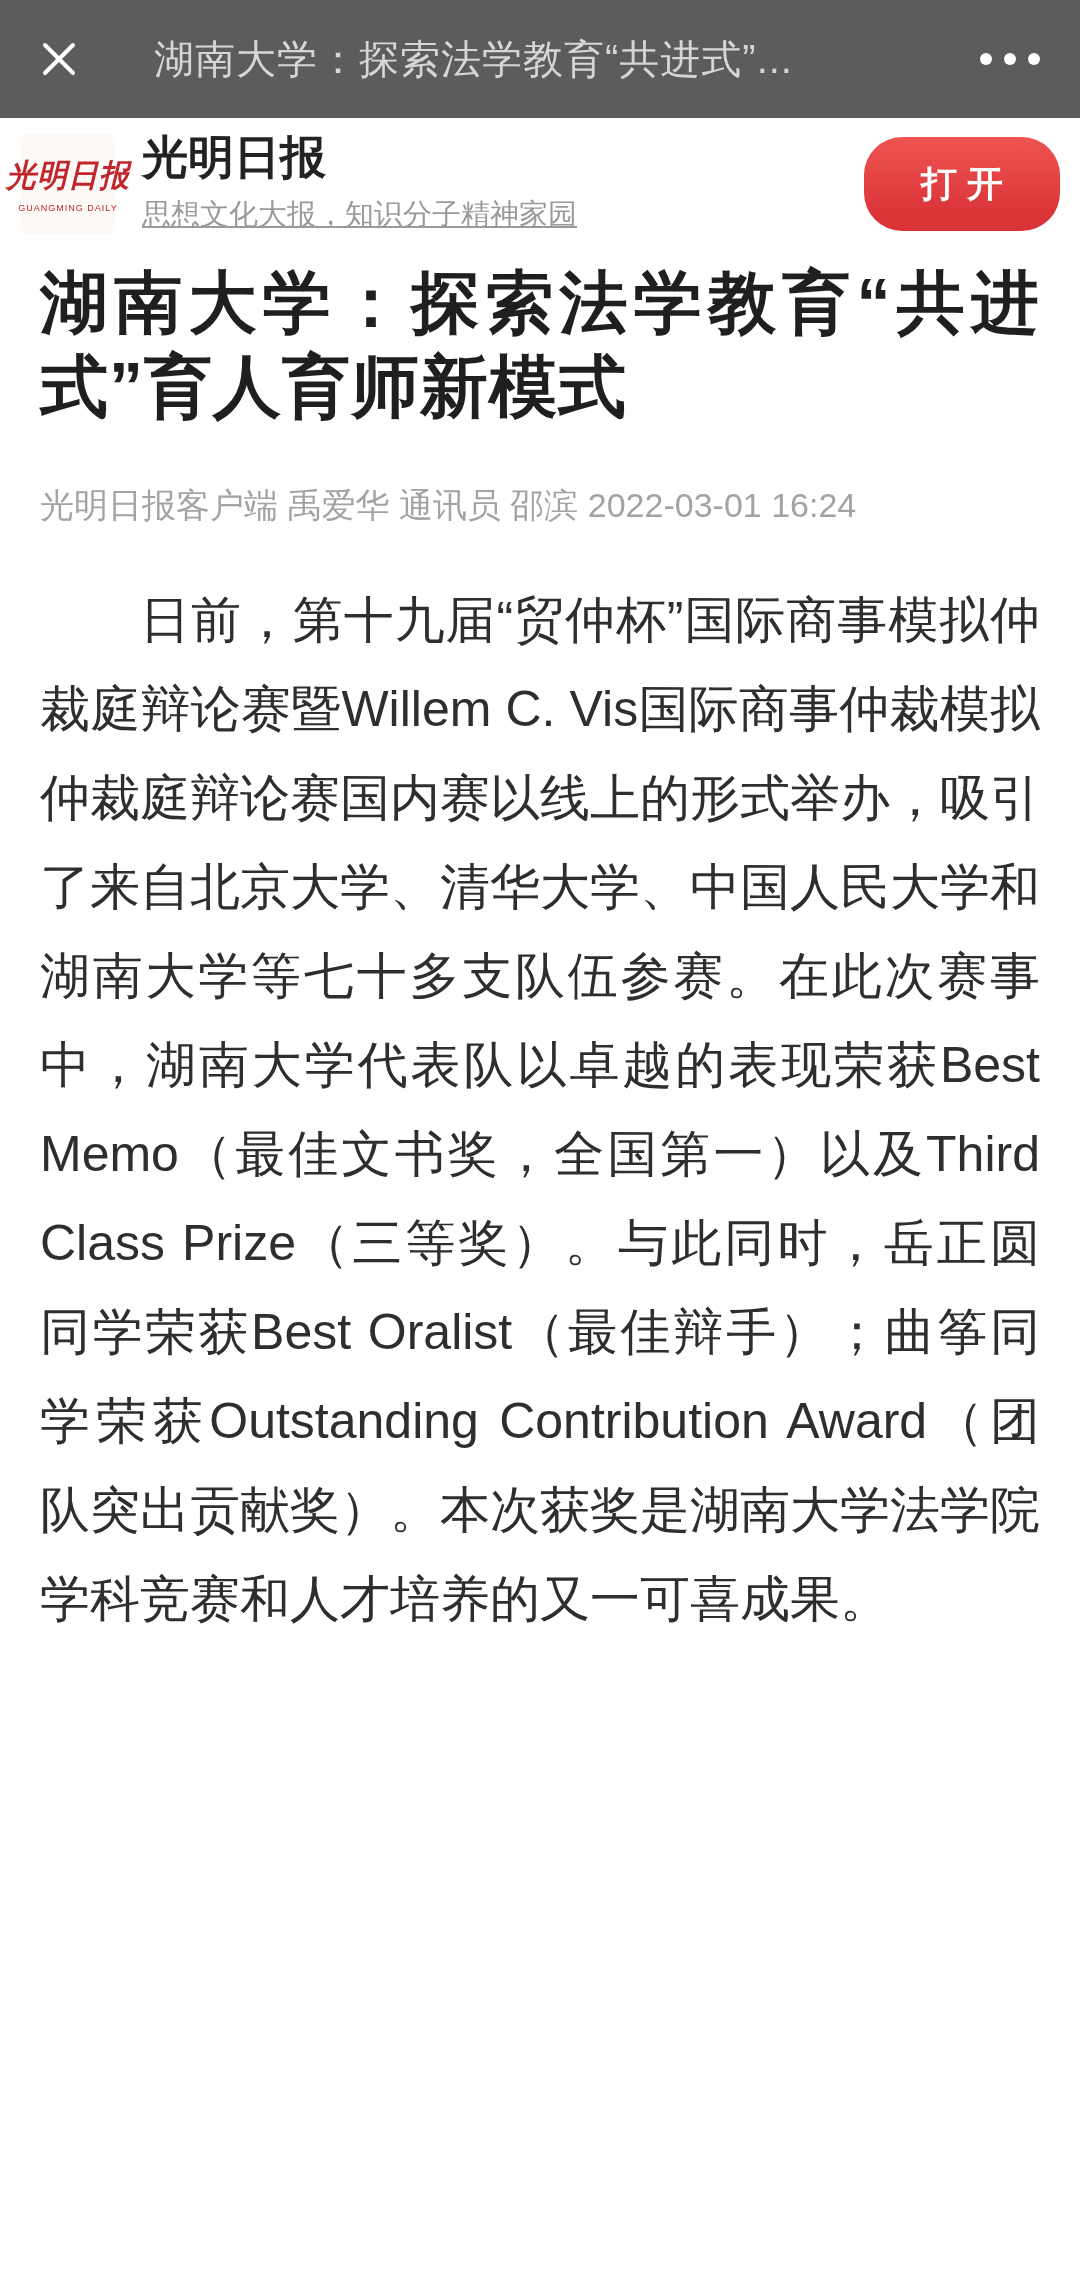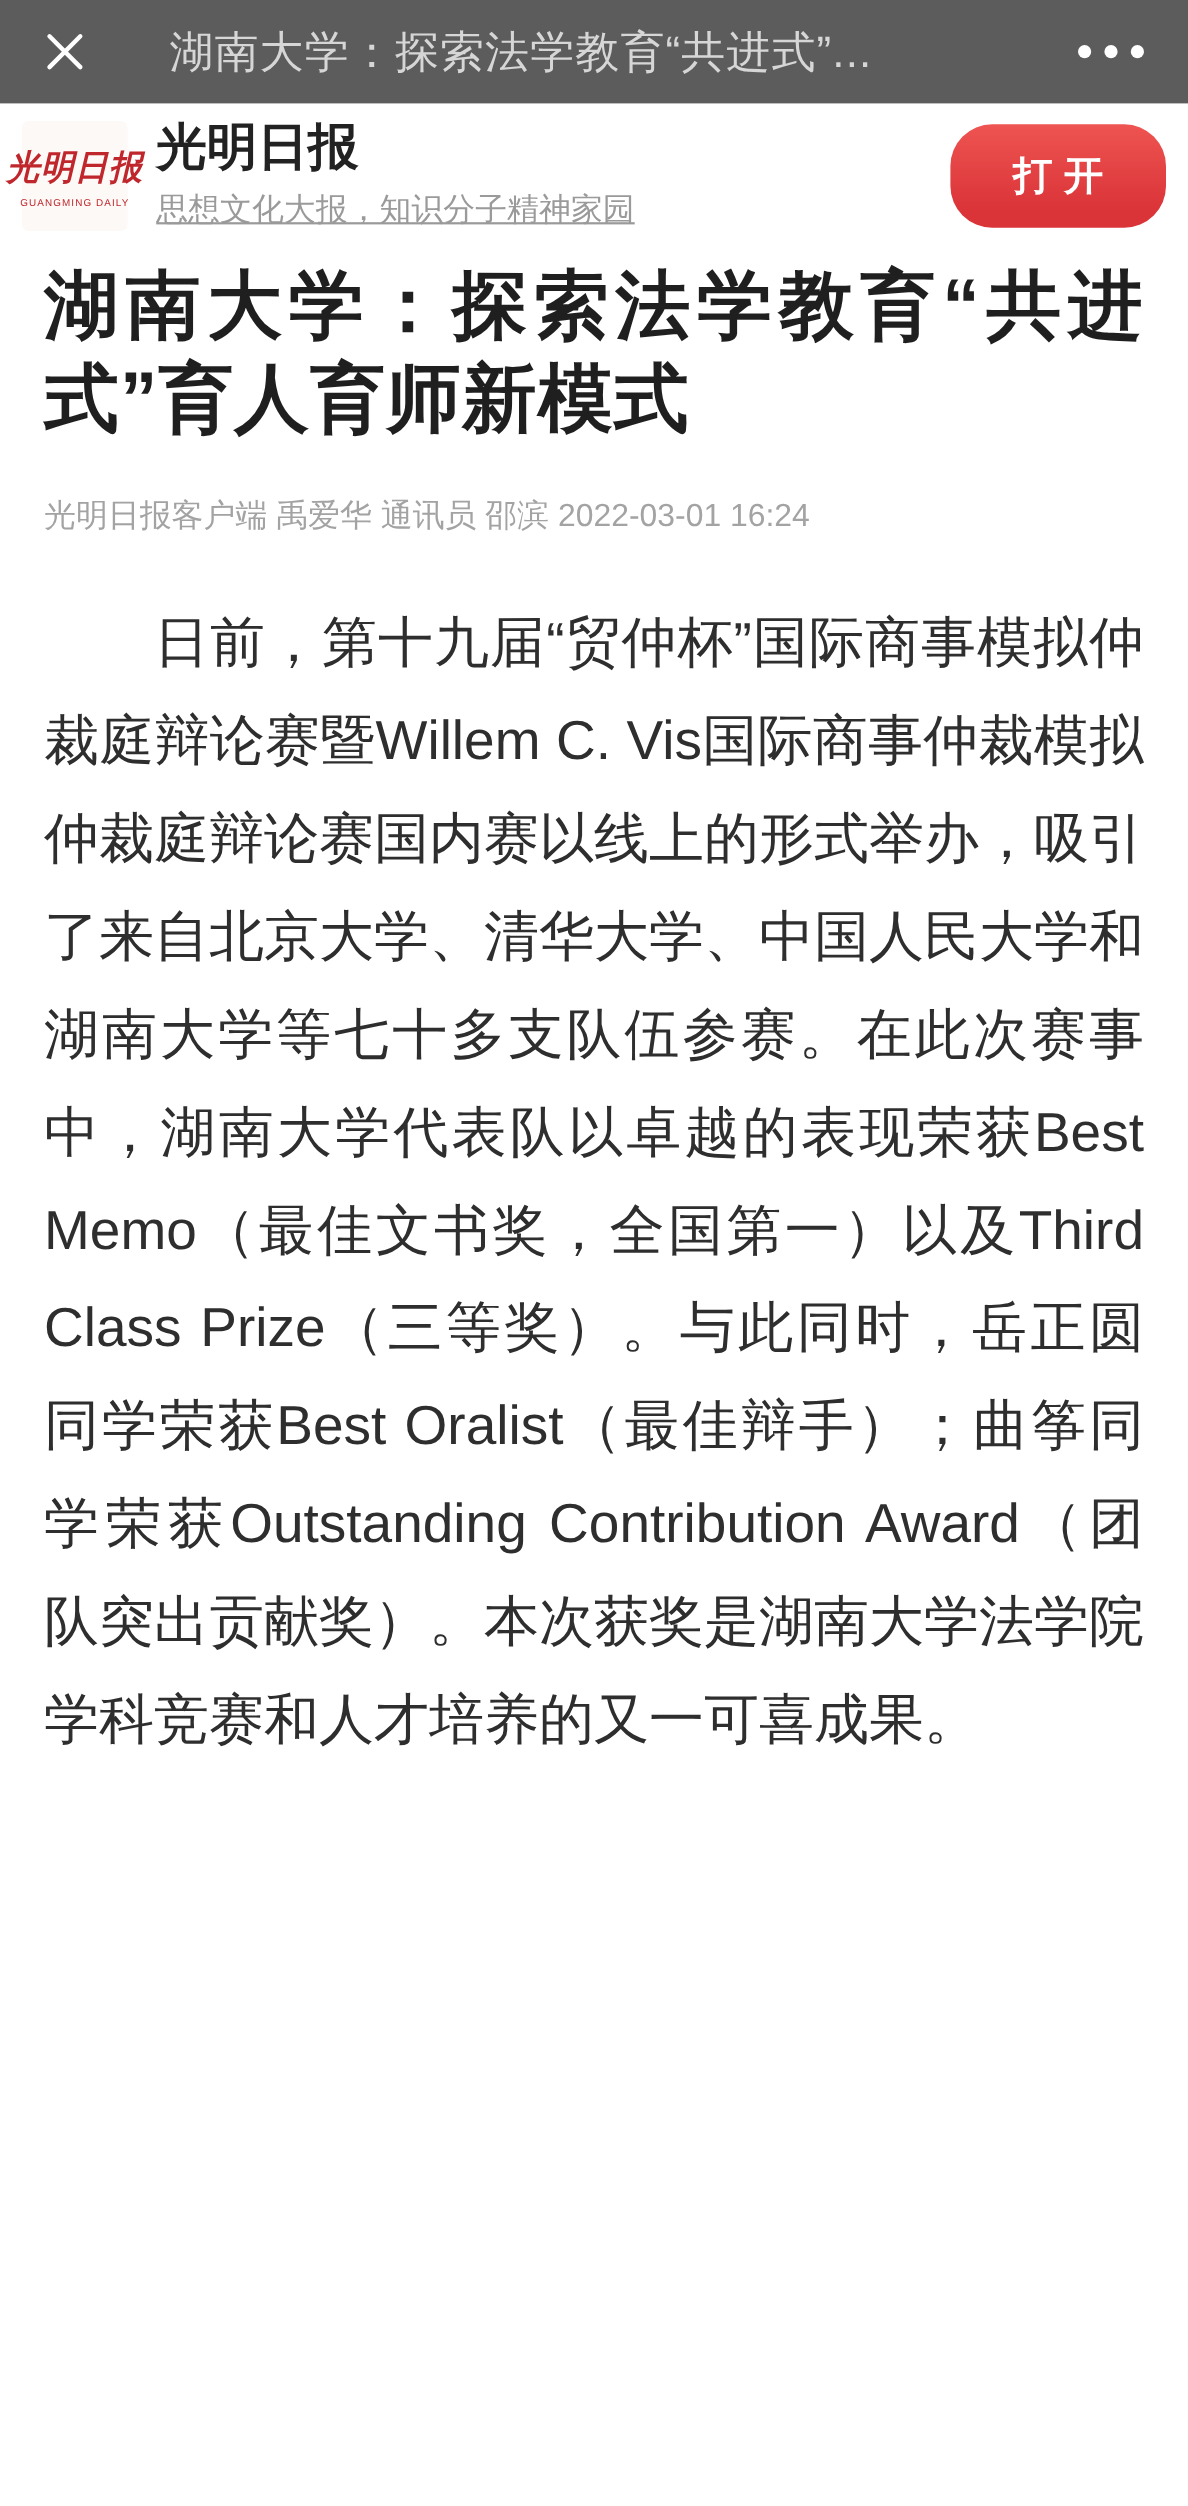--- a/index.html
+++ b/index.html
@@ -16,21 +16,21 @@
   * { margin: 0; padding: 0; box-sizing: border-box; }
   html, body {
     width: 1080px; height: 2278px;
     overflow: hidden;
     background: #ffffff;
     font-family: "Liberation Sans", "DejaVu Sans", sans-serif;
   }
 
   
   .topbar {
-    height: 94px;
+    height: 118px;
     background: var(--topbar-bg);
     display: flex;
     align-items: center;
     padding: 0 36px;
     position: relative;
   }
   .close-btn {
     width: 46px; height: 46px;
     display: flex; align-items: center; justify-content: center;
     cursor: pointer;
@@ -130,22 +130,22 @@
   .article-title {
     margin-top: 10px;
     font-size: 68px;
     line-height: 84px;
     font-weight: 600;
     color: var(--title-color);
     text-align: justify;
     letter-spacing: 1px;
   }
   .byline {
-    margin-top: 40px;
-    font-size: 29px;
+    margin-top: 52px;
+    font-size: 34px;
     line-height: 50px;
     color: var(--byline-color);
     white-space: nowrap;
     overflow: hidden;
   }
   .article p {
     font-size: 50px;
     line-height: 89px;
     color: var(--body-color);
     text-align: justify;

